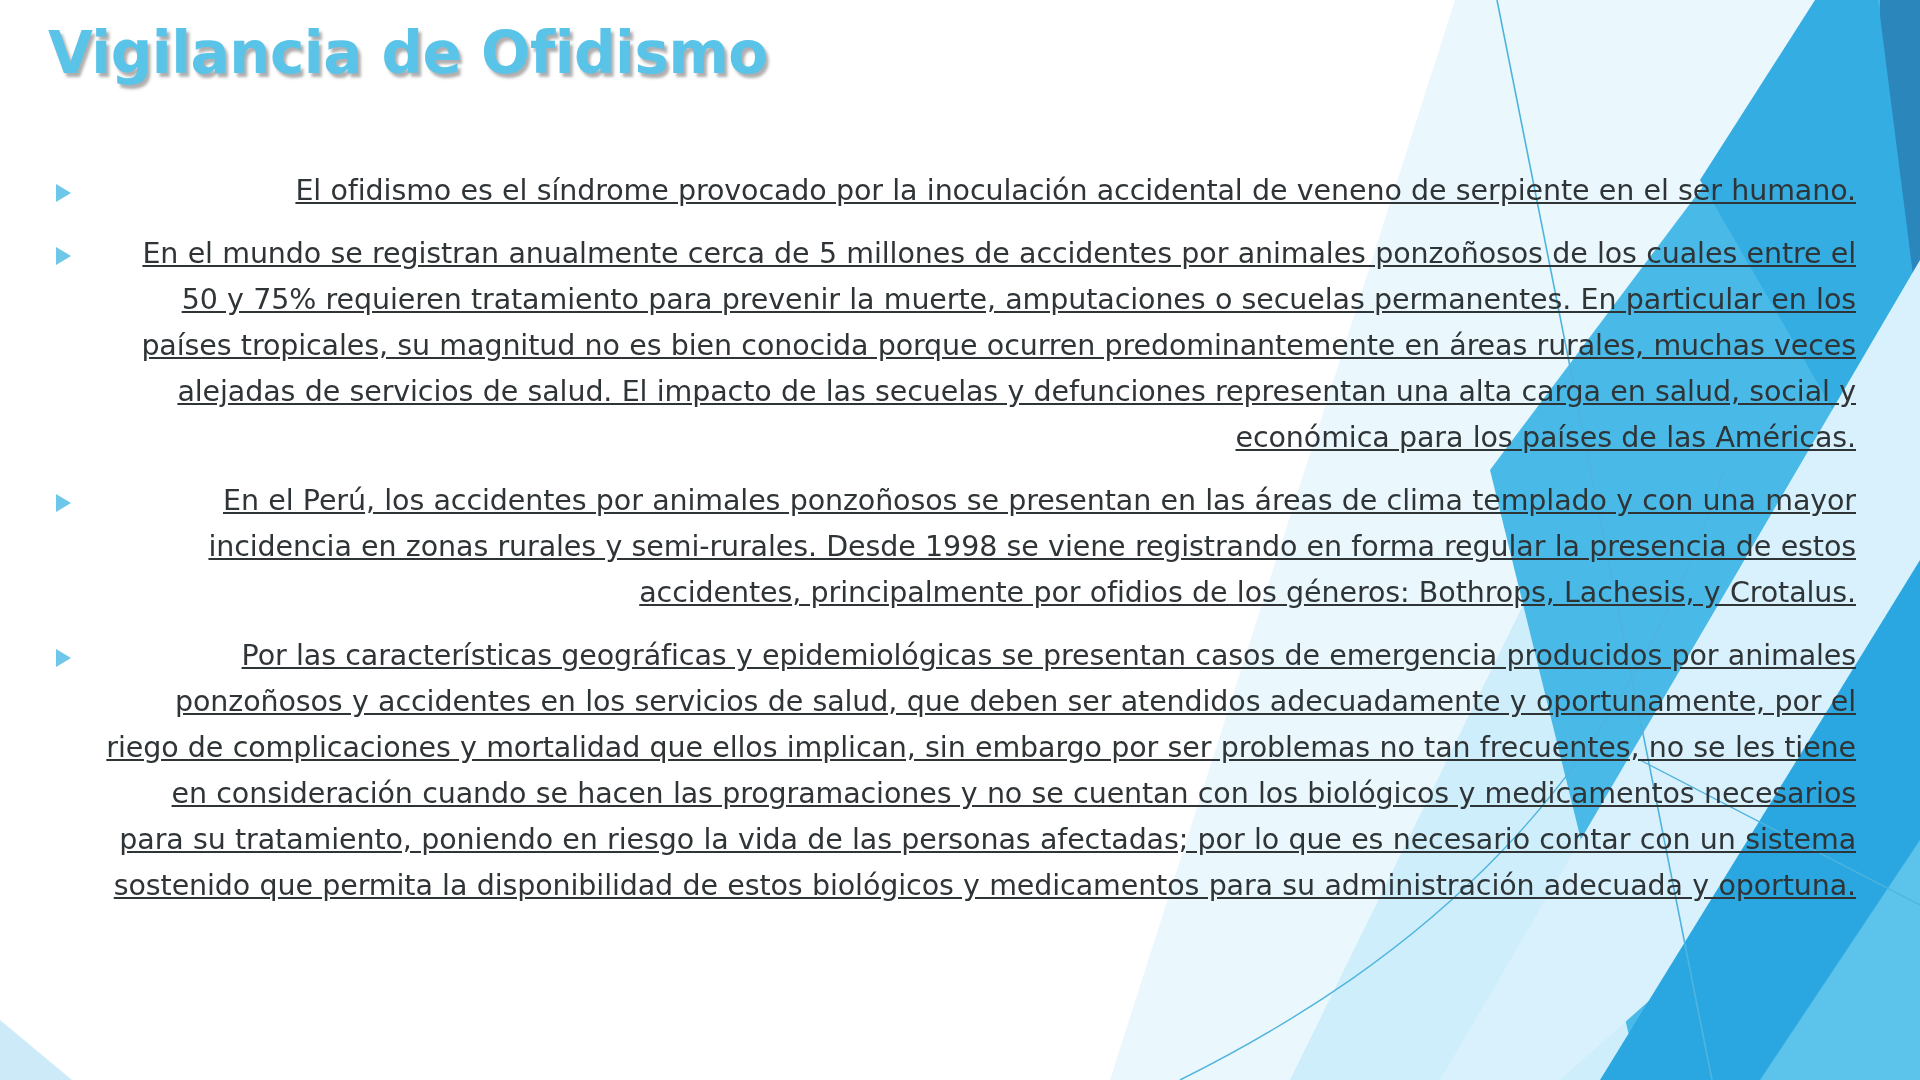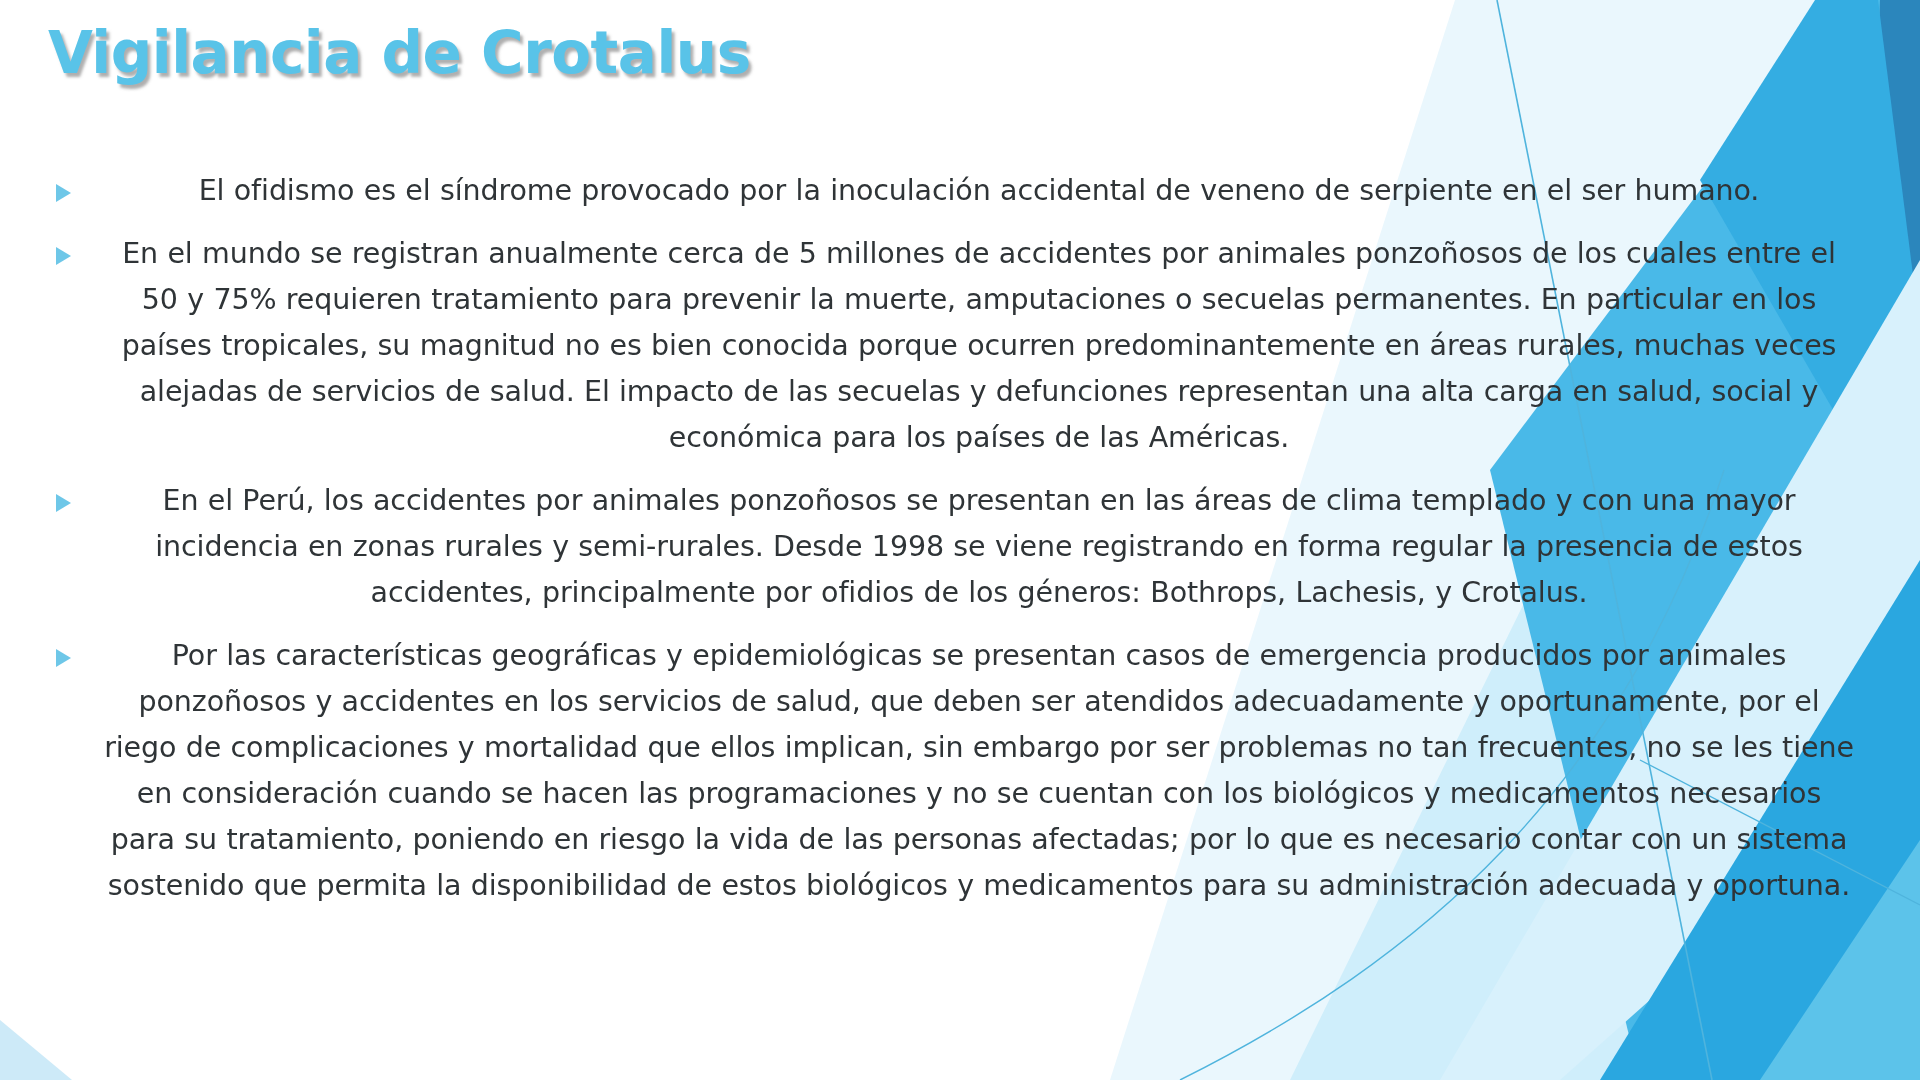--- a/index.html
+++ b/index.html
@@ -72,23 +72,24 @@
     border-left: 15px solid #6ec7e8;
     border-top: 9px solid transparent;
     border-bottom: 9px solid transparent;
   }
   .bullet-text {
     flex: 1 1 auto;
     font-family: "DejaVu Sans", sans-serif;
     font-size: 28.5px;
     line-height: 46px;
     color: #2f3437;
-    text-align: center;
+    text-align: right;
     letter-spacing: -0.1px;
     word-spacing: 0.4px;
+    text-decoration: underline;
   }
 </style>
 </head>
 <body>
 
 <div id="slide">
 
   <svg id="bg-art" viewBox="0 0 1920 1080" preserveAspectRatio="none" xmlns="http://www.w3.org/2000/svg">
 
     <polygon points="1455,0 1920,0 1920,1080 1110,1080" fill="#eaf7fd"></polygon>
@@ -110,21 +111,21 @@
     <polygon points="1760,1080 1920,840 1920,1080" fill="#5cc3ea"></polygon>
 
     <path d="M 1497 0 L 1712 1080" stroke="#4fb4dd" stroke-width="1.6" fill="none"></path>
     <path d="M 1180 1080 C 1420 960 1620 790 1724 470" stroke="#4fb4dd" stroke-width="1.4" fill="none"></path>
     <path d="M 1640 760 L 1920 905" stroke="#4fb4dd" stroke-width="1.3" fill="none"></path>
 
     <polygon points="0 1020, 72 1080, 0 1080" fill="#cdeaf8"></polygon>
   </svg>
 
   <div id="title-block">
-    <h1 id="slide-title">Vigilancia de Crotalus</h1>
+    <h1 id="slide-title">Vigilancia de Ofidismo</h1>
   </div>
 
   <div id="body-block">
 
     <div class="bullet-row">
       <span class="bullet-marker">
           <span class="tri"></span>
         </span>
       <span class="bullet-text">El ofidismo es el síndrome provocado por la inoculación accidental de veneno de serpiente en el ser humano.</span>
     </div>

